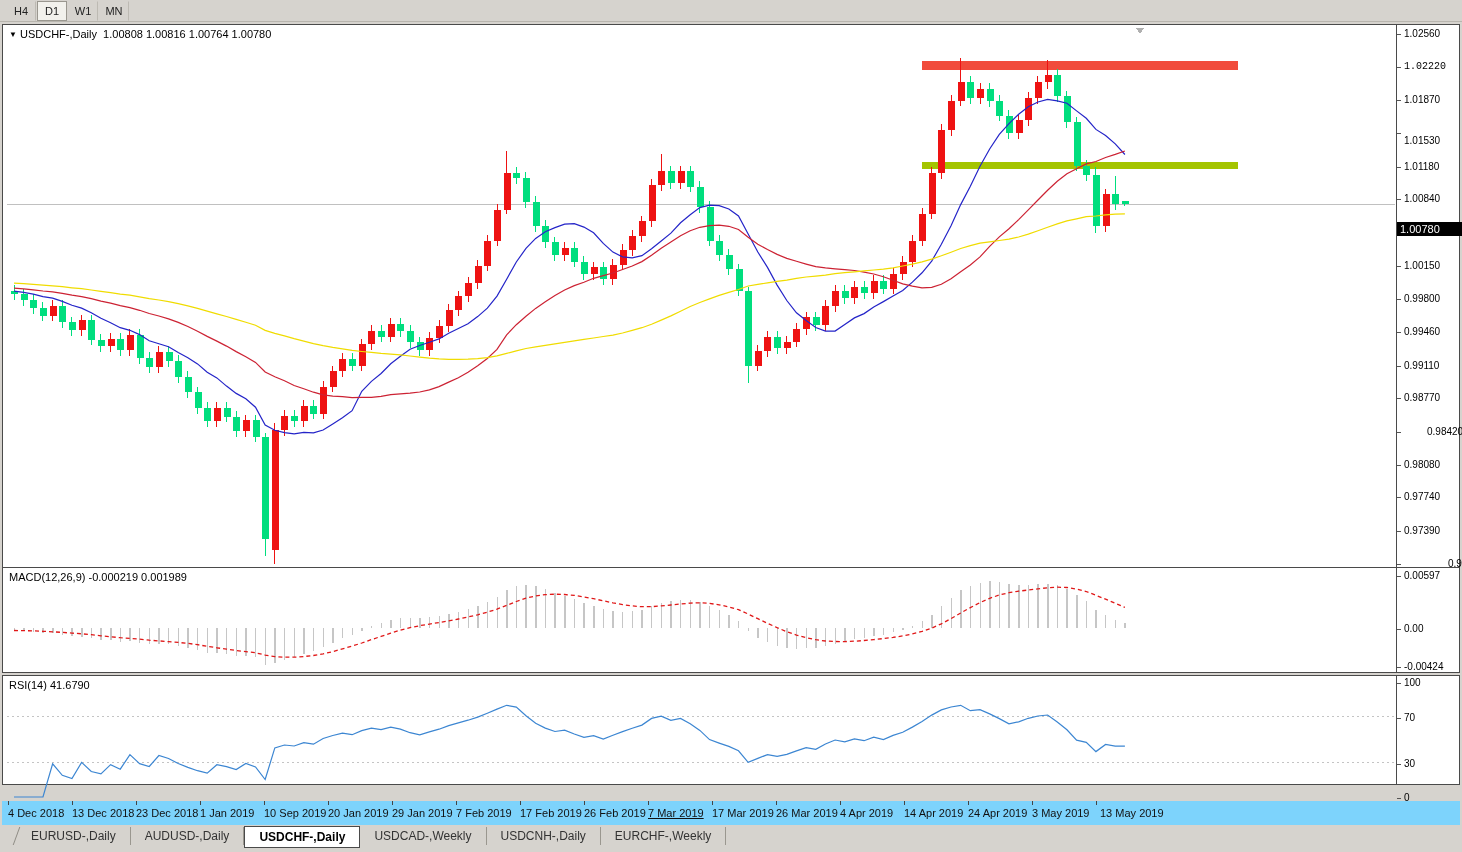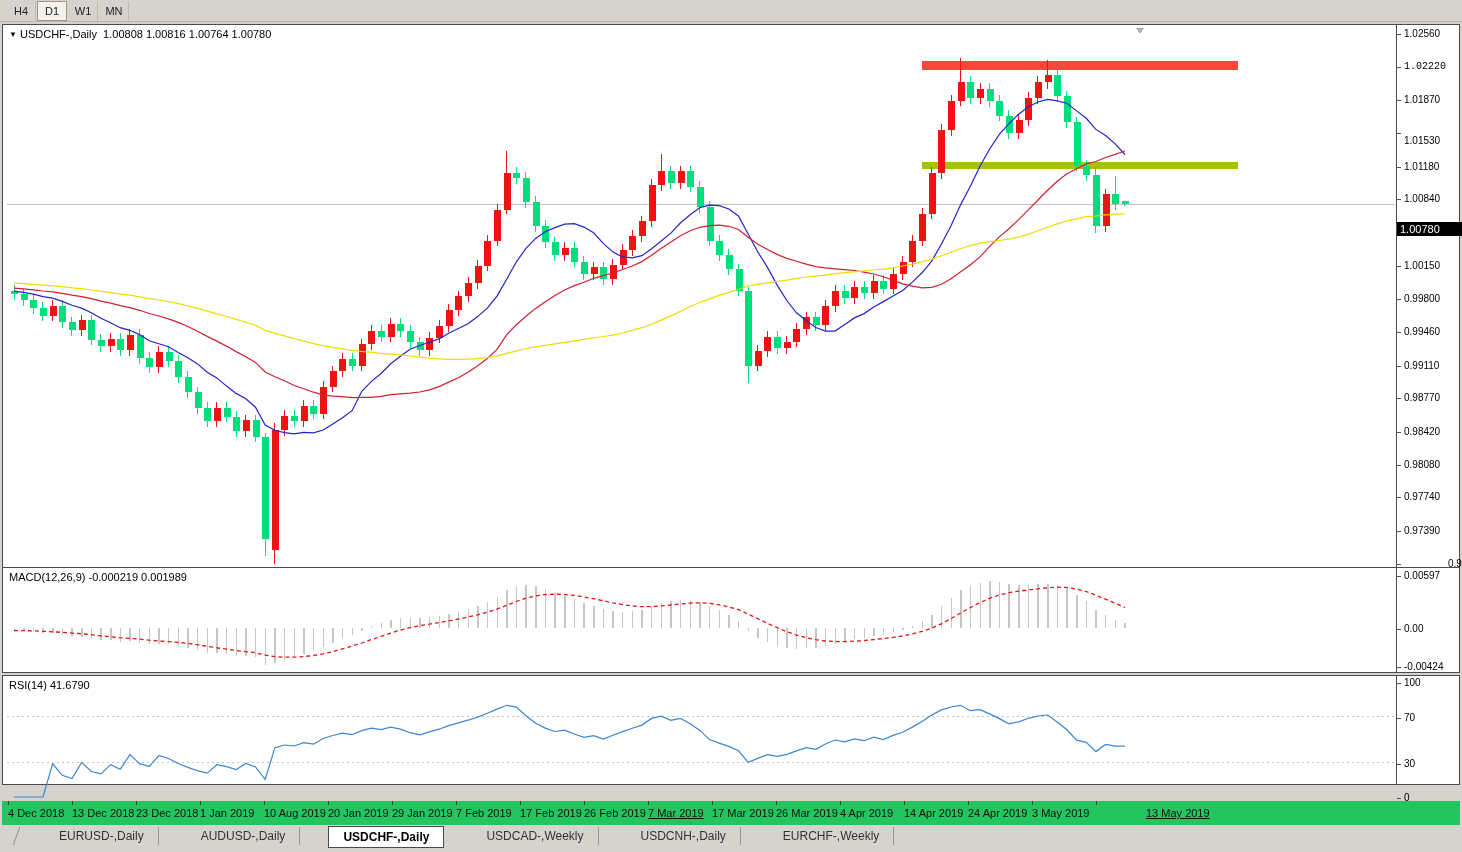--- a/index.html
+++ b/index.html
@@ -15,29 +15,29 @@
   .panel{position:absolute;left:2px;width:1458px;background:#fff;border:1px solid #4a4a4a;box-sizing:border-box;}
   .panel svg{position:absolute;left:0;top:0;}
   .vline{position:absolute;top:0;bottom:0;left:1393px;width:1px;background:#4a4a4a;}
   .panel-title{position:absolute;left:6px;top:3px;font-size:11px;color:#000;white-space:pre;z-index:5;}
   .tri{font-size:8px;vertical-align:1px;}
   .scale-label{position:absolute;left:1401px;font-size:10px;color:#000;white-space:nowrap;}
   .scale-tick{position:absolute;left:1394px;width:4px;height:1px;background:#555;}
   .price-tag{position:absolute;left:1394px;top:197px;width:64px;height:14px;background:#000;color:#fff;
              font-size:11px;line-height:14px;padding-left:3px;z-index:6;}
   
-  .xaxis{position:absolute;left:2px;top:801px;width:1458px;height:24px;background:#22c55e;}
+  .xaxis{position:absolute;left:2px;top:801px;width:1458px;height:24px;background:#7dd3fc;}
   .xlab{position:absolute;top:6px;font-size:11px;color:#111;white-space:nowrap;}
   .xtick{position:absolute;top:0;width:1px;height:4px;background:#444;}
   
   .tabbar{position:absolute;left:0;top:825px;width:1462px;height:27px;background:#d6d3ce;
           display:flex;align-items:flex-start;padding-top:2px;box-sizing:border-box;}
   .tab-lead{width:14px;height:18px;border-right:1px solid #8f8c85;transform:skewX(-20deg);margin-left:2px;}
   .tab{height:18px;padding:0 14px;display:flex;align-items:center;font-size:12px;color:#333;
-       border-right:1px solid #9a978f;cursor:default;white-space:nowrap;margin-left:28px;}
+       border-right:1px solid #9a978f;cursor:default;white-space:nowrap;}
   .tab.active{background:#fff;border:1px solid #4a4a4a;font-weight:bold;color:#000;height:20px;margin-top:-1px;}
 </style>
 </head>
 <body>
 
 <div class="toolbar" id="toolbar">
     <div class="tfbtn">H4</div>
     <div class="tfbtn active">D1</div>
     <div class="tfbtn">W1</div>
     <div class="tfbtn">MN</div>
@@ -309,21 +309,21 @@
     <div class="scale-label" style="top: 234.577px;">1.00150</div>
     <div class="scale-tick" style="top: 274.231px;"></div>
     <div class="scale-label" style="top: 268.231px;">0.99800</div>
     <div class="scale-tick" style="top: 306.923px;"></div>
     <div class="scale-label" style="top: 300.923px;">0.99460</div>
     <div class="scale-tick" style="top: 340.577px;"></div>
     <div class="scale-label" style="top: 334.577px;">0.99110</div>
     <div class="scale-tick" style="top: 373.269px;"></div>
     <div class="scale-label" style="top: 367.269px;">0.98770</div>
     <div class="scale-tick" style="top: 406.923px;"></div>
-    <div class="scale-label" style="top: 400.923px;">0.98420</div>
+    <div class="scale-label" style="top: 400.923px; margin-left: 23px;">0.98420</div>
     <div class="scale-tick" style="top: 439.615px;"></div>
     <div class="scale-label" style="top: 433.615px;">0.98080</div>
     <div class="scale-tick" style="top: 472.308px;"></div>
     <div class="scale-label" style="top: 466.308px;">0.97740</div>
     <div class="scale-tick" style="top: 505.962px;"></div>
     <div class="scale-label" style="top: 499.962px;">0.97390</div>
     <div class="scale-tick" style="top: 538.654px;"></div>
     <div class="scale-label" style="top: 532.654px; padding-left: 44px;">0.97050</div>
   </div>
 
@@ -482,21 +482,21 @@
 <div class="xaxis" id="xaxis">
     <div class="xtick" style="left: 6px;"></div>
     <div class="xlab" style="left: 6px;">4 Dec 2018</div>
     <div class="xtick" style="left: 70px;"></div>
     <div class="xlab" style="left: 70px;">13 Dec 2018</div>
     <div class="xtick" style="left: 134px;"></div>
     <div class="xlab" style="left: 134px;">23 Dec 2018</div>
     <div class="xtick" style="left: 198px;"></div>
     <div class="xlab" style="left: 198px;">1 Jan 2019</div>
     <div class="xtick" style="left: 262px;"></div>
-    <div class="xlab" style="left: 262px;">10 Aug 2019</div>
+    <div class="xlab" style="left: 262px;">10 Sep 2019</div>
     <div class="xtick" style="left: 326px;"></div>
     <div class="xlab" style="left: 326px;">20 Jan 2019</div>
     <div class="xtick" style="left: 390px;"></div>
     <div class="xlab" style="left: 390px;">29 Jan 2019</div>
     <div class="xtick" style="left: 454px;"></div>
     <div class="xlab" style="left: 454px;">7 Feb 2019</div>
     <div class="xtick" style="left: 518px;"></div>
     <div class="xlab" style="left: 518px;">17 Feb 2019</div>
     <div class="xtick" style="left: 582px;"></div>
     <div class="xlab" style="left: 582px;">26 Feb 2019</div>
@@ -508,21 +508,21 @@
     <div class="xlab" style="left: 774px;">26 Mar 2019</div>
     <div class="xtick" style="left: 838px;"></div>
     <div class="xlab" style="left: 838px;">4 Apr 2019</div>
     <div class="xtick" style="left: 902px;"></div>
     <div class="xlab" style="left: 902px;">14 Apr 2019</div>
     <div class="xtick" style="left: 966px;"></div>
     <div class="xlab" style="left: 966px;">24 Apr 2019</div>
     <div class="xtick" style="left: 1030px;"></div>
     <div class="xlab" style="left: 1030px;">3 May 2019</div>
     <div class="xtick" style="left: 1094px;"></div>
-    <div class="xlab" style="left: 1144px; text-decoration: underline;">13 May 2019</div>
+    <div class="xlab" style="left: 1098px;">13 May 2019</div>
   </div>
 
 <div class="tabbar" id="tabbar">
     <div class="tab-lead"></div>
     <div class="tab">EURUSD-,Daily</div>
     <div class="tab">AUDUSD-,Daily</div>
     <div class="tab active">USDCHF-,Daily</div>
     <div class="tab">USDCAD-,Weekly</div>
     <div class="tab">USDCNH-,Daily</div>
     <div class="tab">EURCHF-,Weekly</div>

